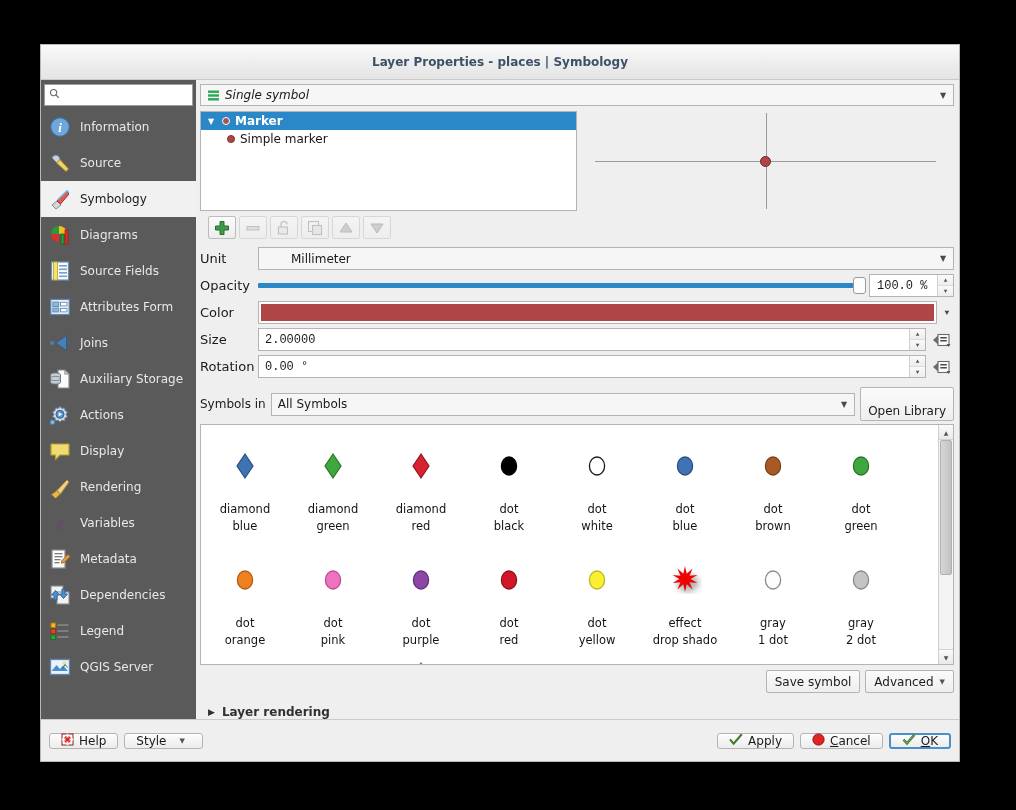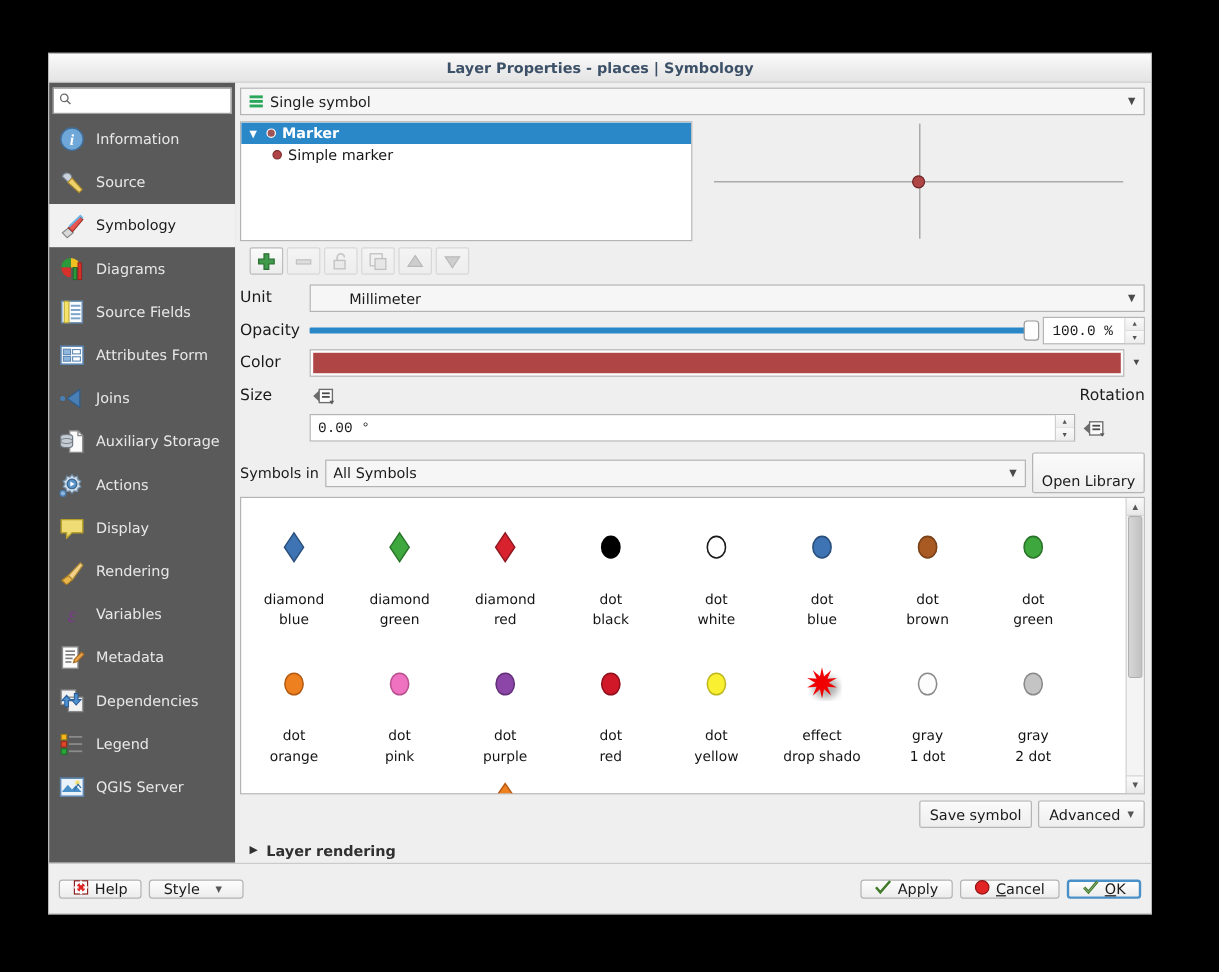--- a/index.html
+++ b/index.html
@@ -16,21 +16,21 @@
     left: 40px; top: 44px;
     width: 920px; height: 718px;
     background: #efefef;
     display: flex;
     flex-direction: column;
     border: 1px solid #b8b8b8;
   }
 
   
   #titlebar {
-    height: 24px;
+    height: 35px;
     background: linear-gradient(to bottom, #fbfbfb 0%, #ededed 55%, #e4e4e4 100%);
     border-bottom: 1px solid #c9c9c9;
     display: flex; align-items: center; justify-content: center;
     font-size: 12px; font-weight: bold; color: #3c5168;
     flex: none;
   }
 
   #body-row { flex: 1; display: flex; min-height: 0; }
 
   
@@ -76,21 +76,21 @@
     display: flex; align-items: center;
     padding: 0 2px 0 6px; font-size: 12px; color: #1a1a1a;
     position: relative;
   }
   .combo .arrow {
     margin-left: auto; width: 16px; text-align: center;
     font-size: 8px; color: #4a4a4a;
   }
   .combo-text { white-space: nowrap; overflow: hidden; }
 
-  #renderer-combo { margin-bottom: 5px; }
+  #renderer-combo { margin-bottom: 5px; font-style: italic; }
 
   
   #tree-row { display: flex; gap: 0; }
   #symbol-tree {
     width: 377px; height: 100px; flex: none;
     background: #ffffff; border: 1px solid #b4b4b4;
     overflow: hidden;
   }
   .tree-row {
     height: 18px; display: flex; align-items: center;
@@ -554,20 +554,29 @@
 
         <div class="flabel">Color</div>
         <div class="field-line" style="grid-column:2 / span 2;">
           <div id="color-row-field">
             <div id="color-swatch" style="background: rgb(176, 69, 70);"></div>
           </div>
           <div id="color-dropdown">▼</div>
         </div>
 
         <div class="flabel">Size</div>
+        <div class="field-line" style="grid-column:2;">
+          <div class="spin-wrap">
+            <span>2.00000</span>
+            <div class="spin-btns">
+              <div>▲</div>
+              <div>▼</div>
+            </div>
+          </div>
+        </div>
         <div class="dd-override">
           <svg width="20" height="16" viewBox="0 0 20 16">
             <path d="M1 8 L6 3.5 L6 12.5 Z" fill="#6b6b6b"></path>
             <rect x="6" y="2.5" width="11" height="11" fill="#fbfbfb" stroke="#6b6b6b" stroke-width="1.1"></rect>
             <rect x="8.3" y="5" width="6.5" height="1.5" fill="#4a4a4a"></rect>
             <rect x="8.3" y="8" width="6.5" height="1.5" fill="#4a4a4a"></rect>
             <path d="M14.5 12 L18.5 12 L16.5 15 Z" fill="#5a5a5a"></path>
           </svg>
         </div>
 

